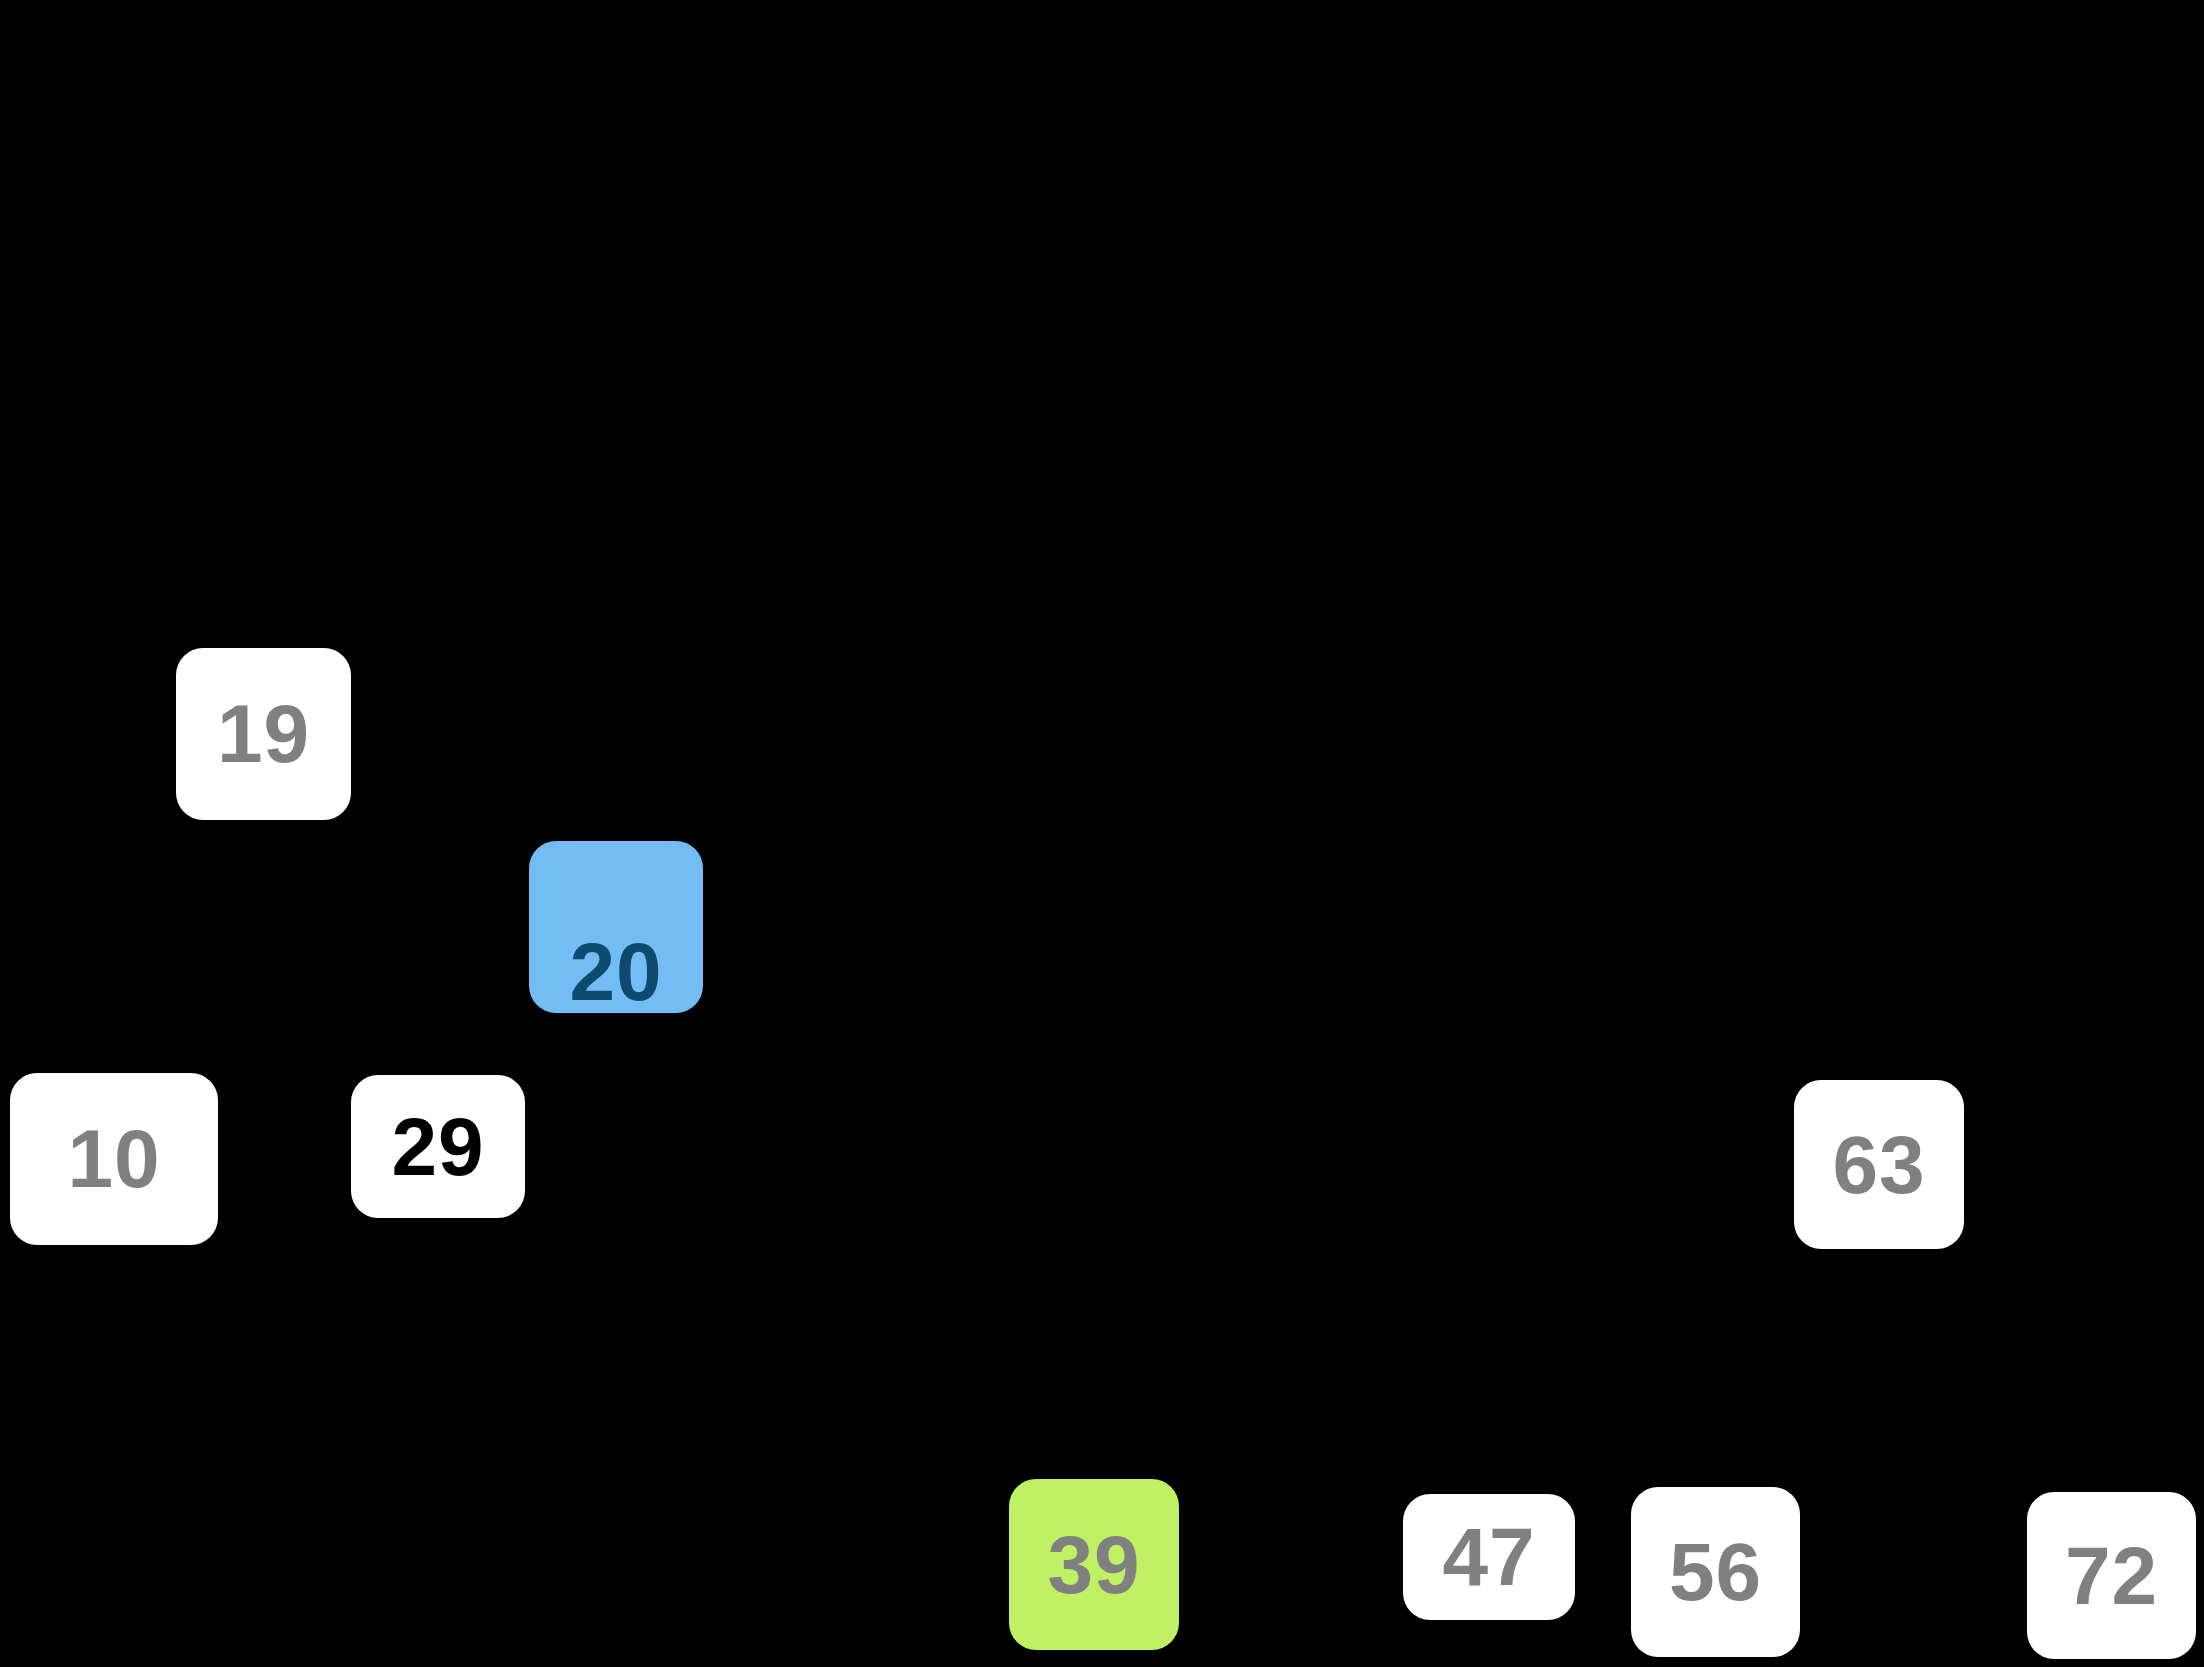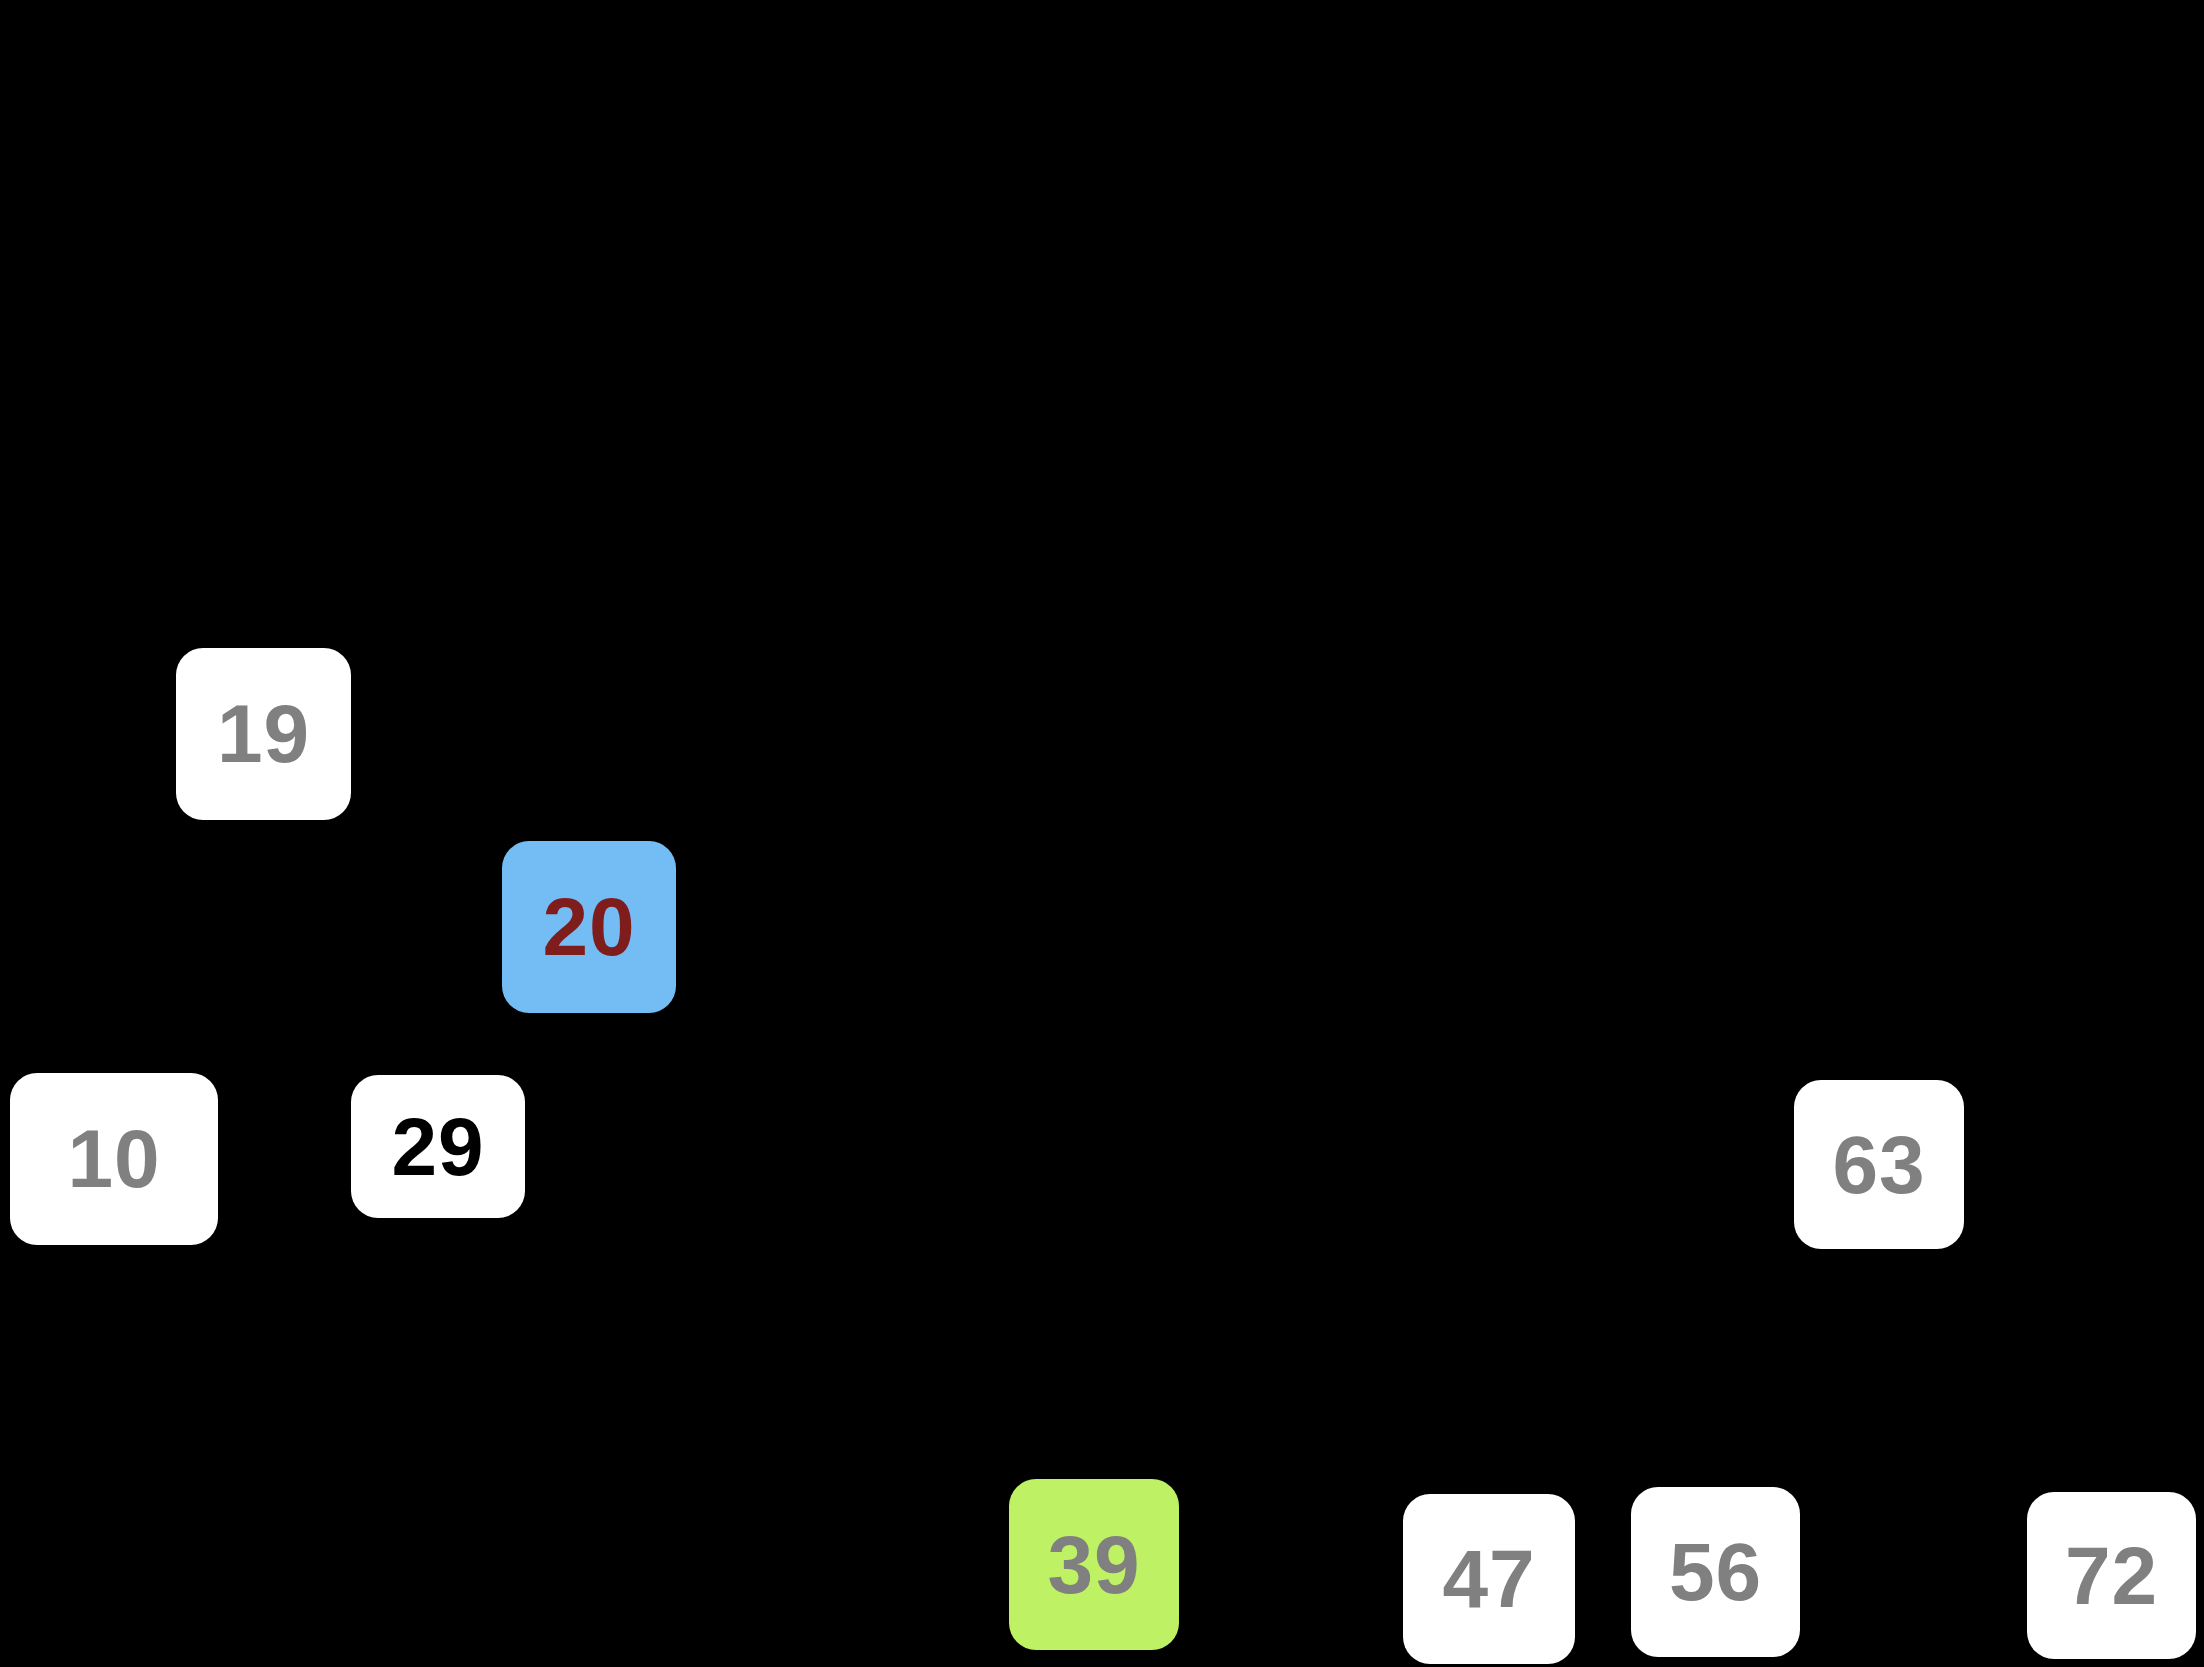--- a/index.html
+++ b/index.html
@@ -35,36 +35,36 @@
     line-height: 1;
   }
 </style>
 </head>
 <body>
 
 <div class="canvas" id="tree-canvas" style="width: 2205px; height: 1668px; background: rgb(0, 0, 0);">
     <div class="node" style="left: 176px; top: 641px; width: 175px; height: 172px; background: rgb(255, 255, 255); color: rgb(128, 128, 128);">
       <span class="value">19</span>
     </div>
-    <div class="node" style="left: 502px; top: 834px; width: 174px; height: 172px; background: rgb(115, 189, 244); color: #7f1d1d;">
+    <div class="node" style="left: 529px; top: 834px; width: 174px; height: 172px; background: rgb(115, 189, 244); color: #0c4a6e; align-items: flex-end;">
       <span class="value">20</span>
     </div>
     <div class="node" style="left: 9.9px; top: 1066px; width: 208px; height: 172px; background: rgb(255, 255, 255); color: rgb(128, 128, 128);">
       <span class="value">10</span>
     </div>
     <div class="node" style="left: 351px; top: 1068px; width: 174px; height: 143px; background: rgb(255, 255, 255); color: rgb(0, 0, 0);">
       <span class="value">29</span>
     </div>
     <div class="node" style="left: 1794px; top: 1073px; width: 170px; height: 169px; background: rgb(255, 255, 255); color: rgb(128, 128, 128);">
       <span class="value">63</span>
     </div>
     <div class="node" style="left: 1009px; top: 1472px; width: 170px; height: 171px; background: #bef264; color: rgb(128, 128, 128);">
       <span class="value">39</span>
     </div>
-    <div class="node" style="left: 1403px; top: 1487px; width: 172px; height: 170px; background: rgb(255, 255, 255); color: rgb(128, 128, 128);">
+    <div class="node" style="left: 1403px; top: 1487px; width: 172px; height: 126px; background: rgb(255, 255, 255); color: rgb(128, 128, 128);">
       <span class="value">47</span>
     </div>
     <div class="node" style="left: 1631px; top: 1480px; width: 169px; height: 170px; background: rgb(255, 255, 255); color: rgb(128, 128, 128);">
       <span class="value">56</span>
     </div>
     <div class="node" style="left: 2027px; top: 1485px; width: 169px; height: 167px; background: rgb(255, 255, 255); color: rgb(128, 128, 128);">
       <span class="value">72</span>
     </div>
   </div>
 

